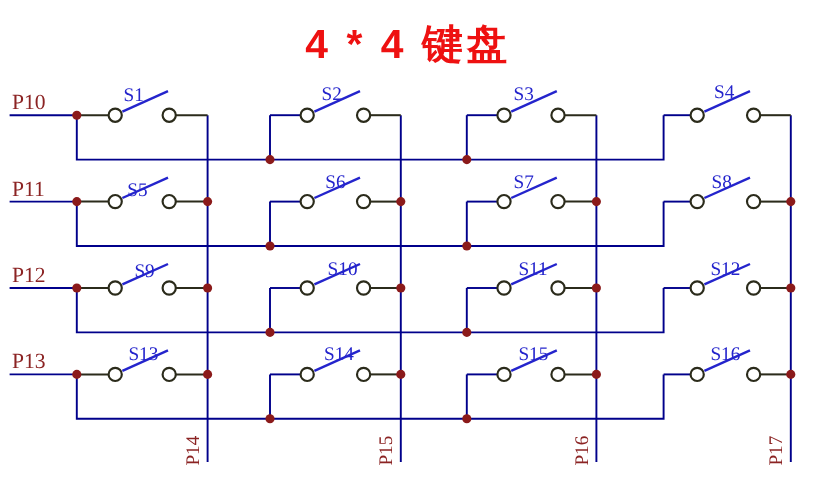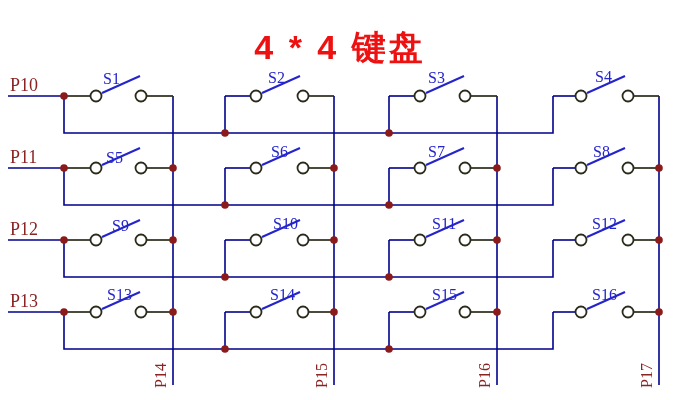--- a/index.html
+++ b/index.html
@@ -219,14 +219,14 @@
         <circle cx="334" cy="240" r="3.8" fill="#8b1a1a"></circle>
         <circle cx="334" cy="312" r="3.8" fill="#8b1a1a"></circle>
         <circle cx="497" cy="168" r="3.8" fill="#8b1a1a"></circle>
         <circle cx="497" cy="240" r="3.8" fill="#8b1a1a"></circle>
         <circle cx="497" cy="312" r="3.8" fill="#8b1a1a"></circle>
         <circle cx="659" cy="168" r="3.8" fill="#8b1a1a"></circle>
         <circle cx="659" cy="240" r="3.8" fill="#8b1a1a"></circle>
         <circle cx="659" cy="312" r="3.8" fill="#8b1a1a"></circle>
       </g>
     </svg>
-  <div class="title" style="color: rgb(238, 17, 17); margin-top: 11px;">4 * 4 键盘</div>
+  <div class="title" style="color: rgb(238, 17, 17);">4 * 4 键盘</div>
 </div>
 
 </body></html>

